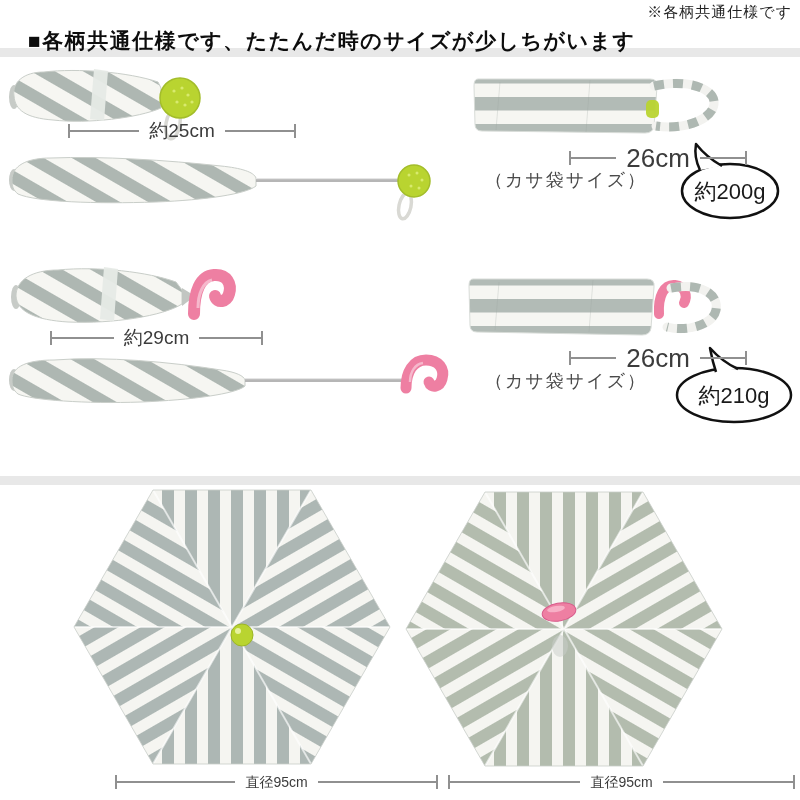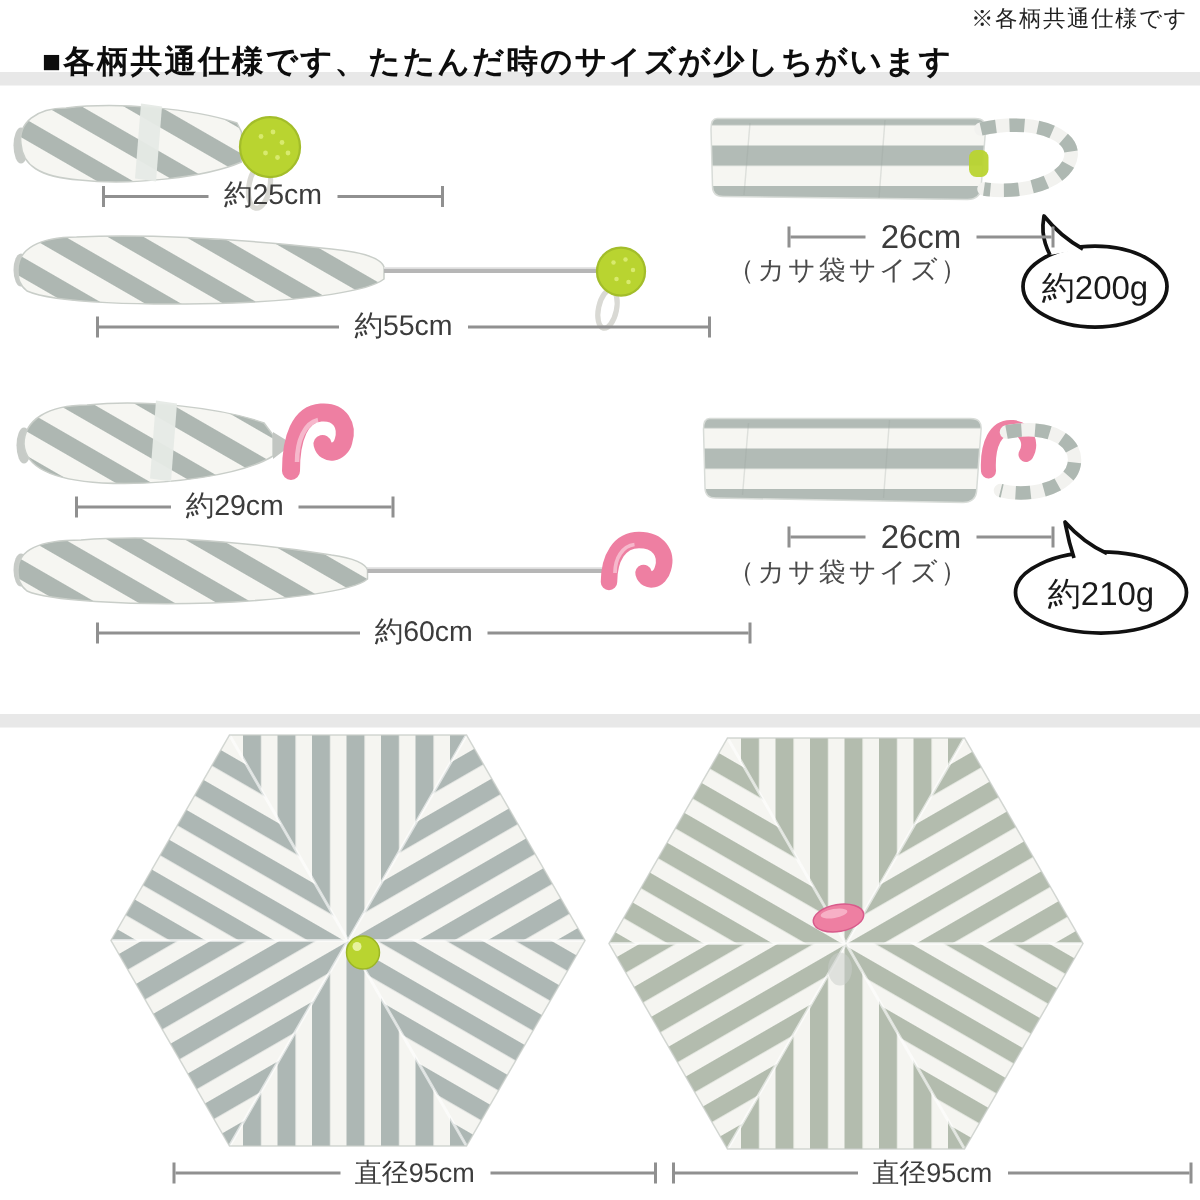--- a/index.html
+++ b/index.html
@@ -8,22 +8,22 @@
   .note{position:absolute;top:3px;right:8px;font-size:15px;color:#222;letter-spacing:1px;}
   .heading{position:absolute;left:28px;font-size:21px;font-weight:bold;color:#0d0d0d;
            letter-spacing:1.5px;z-index:2;white-space:nowrap;}
   .band{position:absolute;left:0;width:800px;height:9px;background:#e8e8e8;z-index:1;}
   .photo{position:absolute;}
   .measure{position:absolute;display:flex;align-items:center;color:#3c3c3c;z-index:3;padding-left:48px;}
   .measure .seg{flex:1;height:2px;background:#909090;}
   .measure .tick{width:2px;height:14px;background:#909090;flex:0 0 auto;}
   .measure .lbl{margin:0 10px;white-space:nowrap;line-height:24px;}
   .fs19{font-size:19px;}
-  .fs22{font-size:22px;}
-  .fs18{font-size:18px;}
+  .fs22{font-size:26px;margin-left:44px;}
+  .fs18{font-size:14px;}
   .bagnote{position:absolute;font-size:18px;color:#4a4a4a;text-align:center;letter-spacing:2px;z-index:3;}
   svg text{font-family:"Liberation Sans",sans-serif;fill:#1a1a1a;}
 </style>
 </head>
 <body>
 
 <div class="stage">
 
   <div class="note">※各柄共通仕様です</div>
 
@@ -73,27 +73,20 @@
     <ellipse cx="399" cy="56" rx="6" ry="13" fill="none" stroke="#d9d9d4" stroke-width="3.5" transform="rotate(12 399 56)"></ellipse>
     <circle cx="408" cy="31" r="16" stroke="#a3bd2a" stroke-width="1.5" fill="#b9d430"></circle>
     <g fill="#d8ea6e">
       <circle cx="403" cy="25" r="1.5"></circle>
         <circle cx="411" cy="23" r="1.5"></circle>
         <circle cx="416" cy="30" r="1.5"></circle>
       <circle cx="405" cy="36" r="1.5"></circle>
         <circle cx="413" cy="38" r="1.5"></circle>
     </g>
   </svg>
-  <div class="measure fs19" style="left:16px;top:206px;width:410px">
-    <span class="tick"></span>
-    <span class="seg"></span>
-    <span class="lbl">約55cm</span>
-    <span class="seg"></span>
-    <span class="tick"></span>
-  </div>
 
   <svg class="photo" style="left:470px;top:70px" width="252" height="80" viewBox="0 0 252 80">
     <defs>
       <pattern id="ga-s" width="8" height="27" patternUnits="userSpaceOnUse">
         <rect width="8" height="27" fill="#f6f6f2"></rect>
           <rect width="8" height="13.5" fill="#b2bbb6"></rect>
       </pattern>
     </defs>
     <path d="M8,9 L180,9 Q188,9 187,17 L184,56 Q183,63 175,63 L12,61 Q5,61 5,54 L4,16 Q4,9 8,9 Z" fill="url(#ga-s)" stroke="#d8dcd8" stroke-width="1"></path>
     <path d="M30,12 L26,60 M120,10 L116,62" stroke="#9aa39e" stroke-width="1" opacity="0.25"></path>
@@ -145,27 +138,20 @@
           <rect width="12" height="26" fill="#aeb7b2"></rect>
       </pattern>
     </defs>
     <ellipse cx="8" cy="28" rx="5" ry="11" fill="#c7cbc7"></ellipse>
     <path d="M6,28 C6,14 22,8 48,8 C100,4 165,10 215,18 C230,20 238,24 239,28 L239,34 C230,42 185,48 135,50 C80,52 25,48 12,42 C7,38 6,34 6,28 Z" fill="url(#eb-s)" stroke="#c9cec9" stroke-width="1"></path>
     <rect x="239" y="26" width="160" height="4" fill="#b6b6b6"></rect>
     <rect x="239" y="26" width="160" height="1.2" fill="#e6e6e6"></rect>
     <path d="M400,36 C400,20 407,8 420,8 C433,8 439,17 436,27 C434,35 425,37 423,30" fill="none" stroke-width="11" stroke-linecap="round" stroke="#ee7fa2"></path>
     <path d="M404,30 C404,20 409,12 417,11" fill="none" stroke="#ffffff" stroke-width="2.5" opacity="0.45"></path>
   </svg>
-  <div class="measure fs19" style="left:16px;top:410px;width:437px">
-    <span class="tick"></span>
-    <span class="seg"></span>
-    <span class="lbl">約60cm</span>
-    <span class="seg"></span>
-    <span class="tick"></span>
-  </div>
 
   <svg class="photo" style="left:465px;top:272px" width="258" height="78" viewBox="0 0 258 78">
     <defs>
       <pattern id="gb-s" width="8" height="27" patternUnits="userSpaceOnUse">
         <rect width="8" height="27" fill="#f6f6f2"></rect>
           <rect width="8" height="13.5" fill="#b2bbb6"></rect>
       </pattern>
     </defs>
     <path d="M8,7 L182,7 Q190,7 189,15 L186,56 Q185,63 177,63 L12,60 Q5,60 5,53 L4,14 Q4,7 8,7 Z" fill="url(#gb-s)" stroke="#d8dcd8" stroke-width="1"></path>
     <path d="M34,10 L30,58 M128,8 L124,60" stroke="#9aa39e" stroke-width="1" opacity="0.25"></path>

